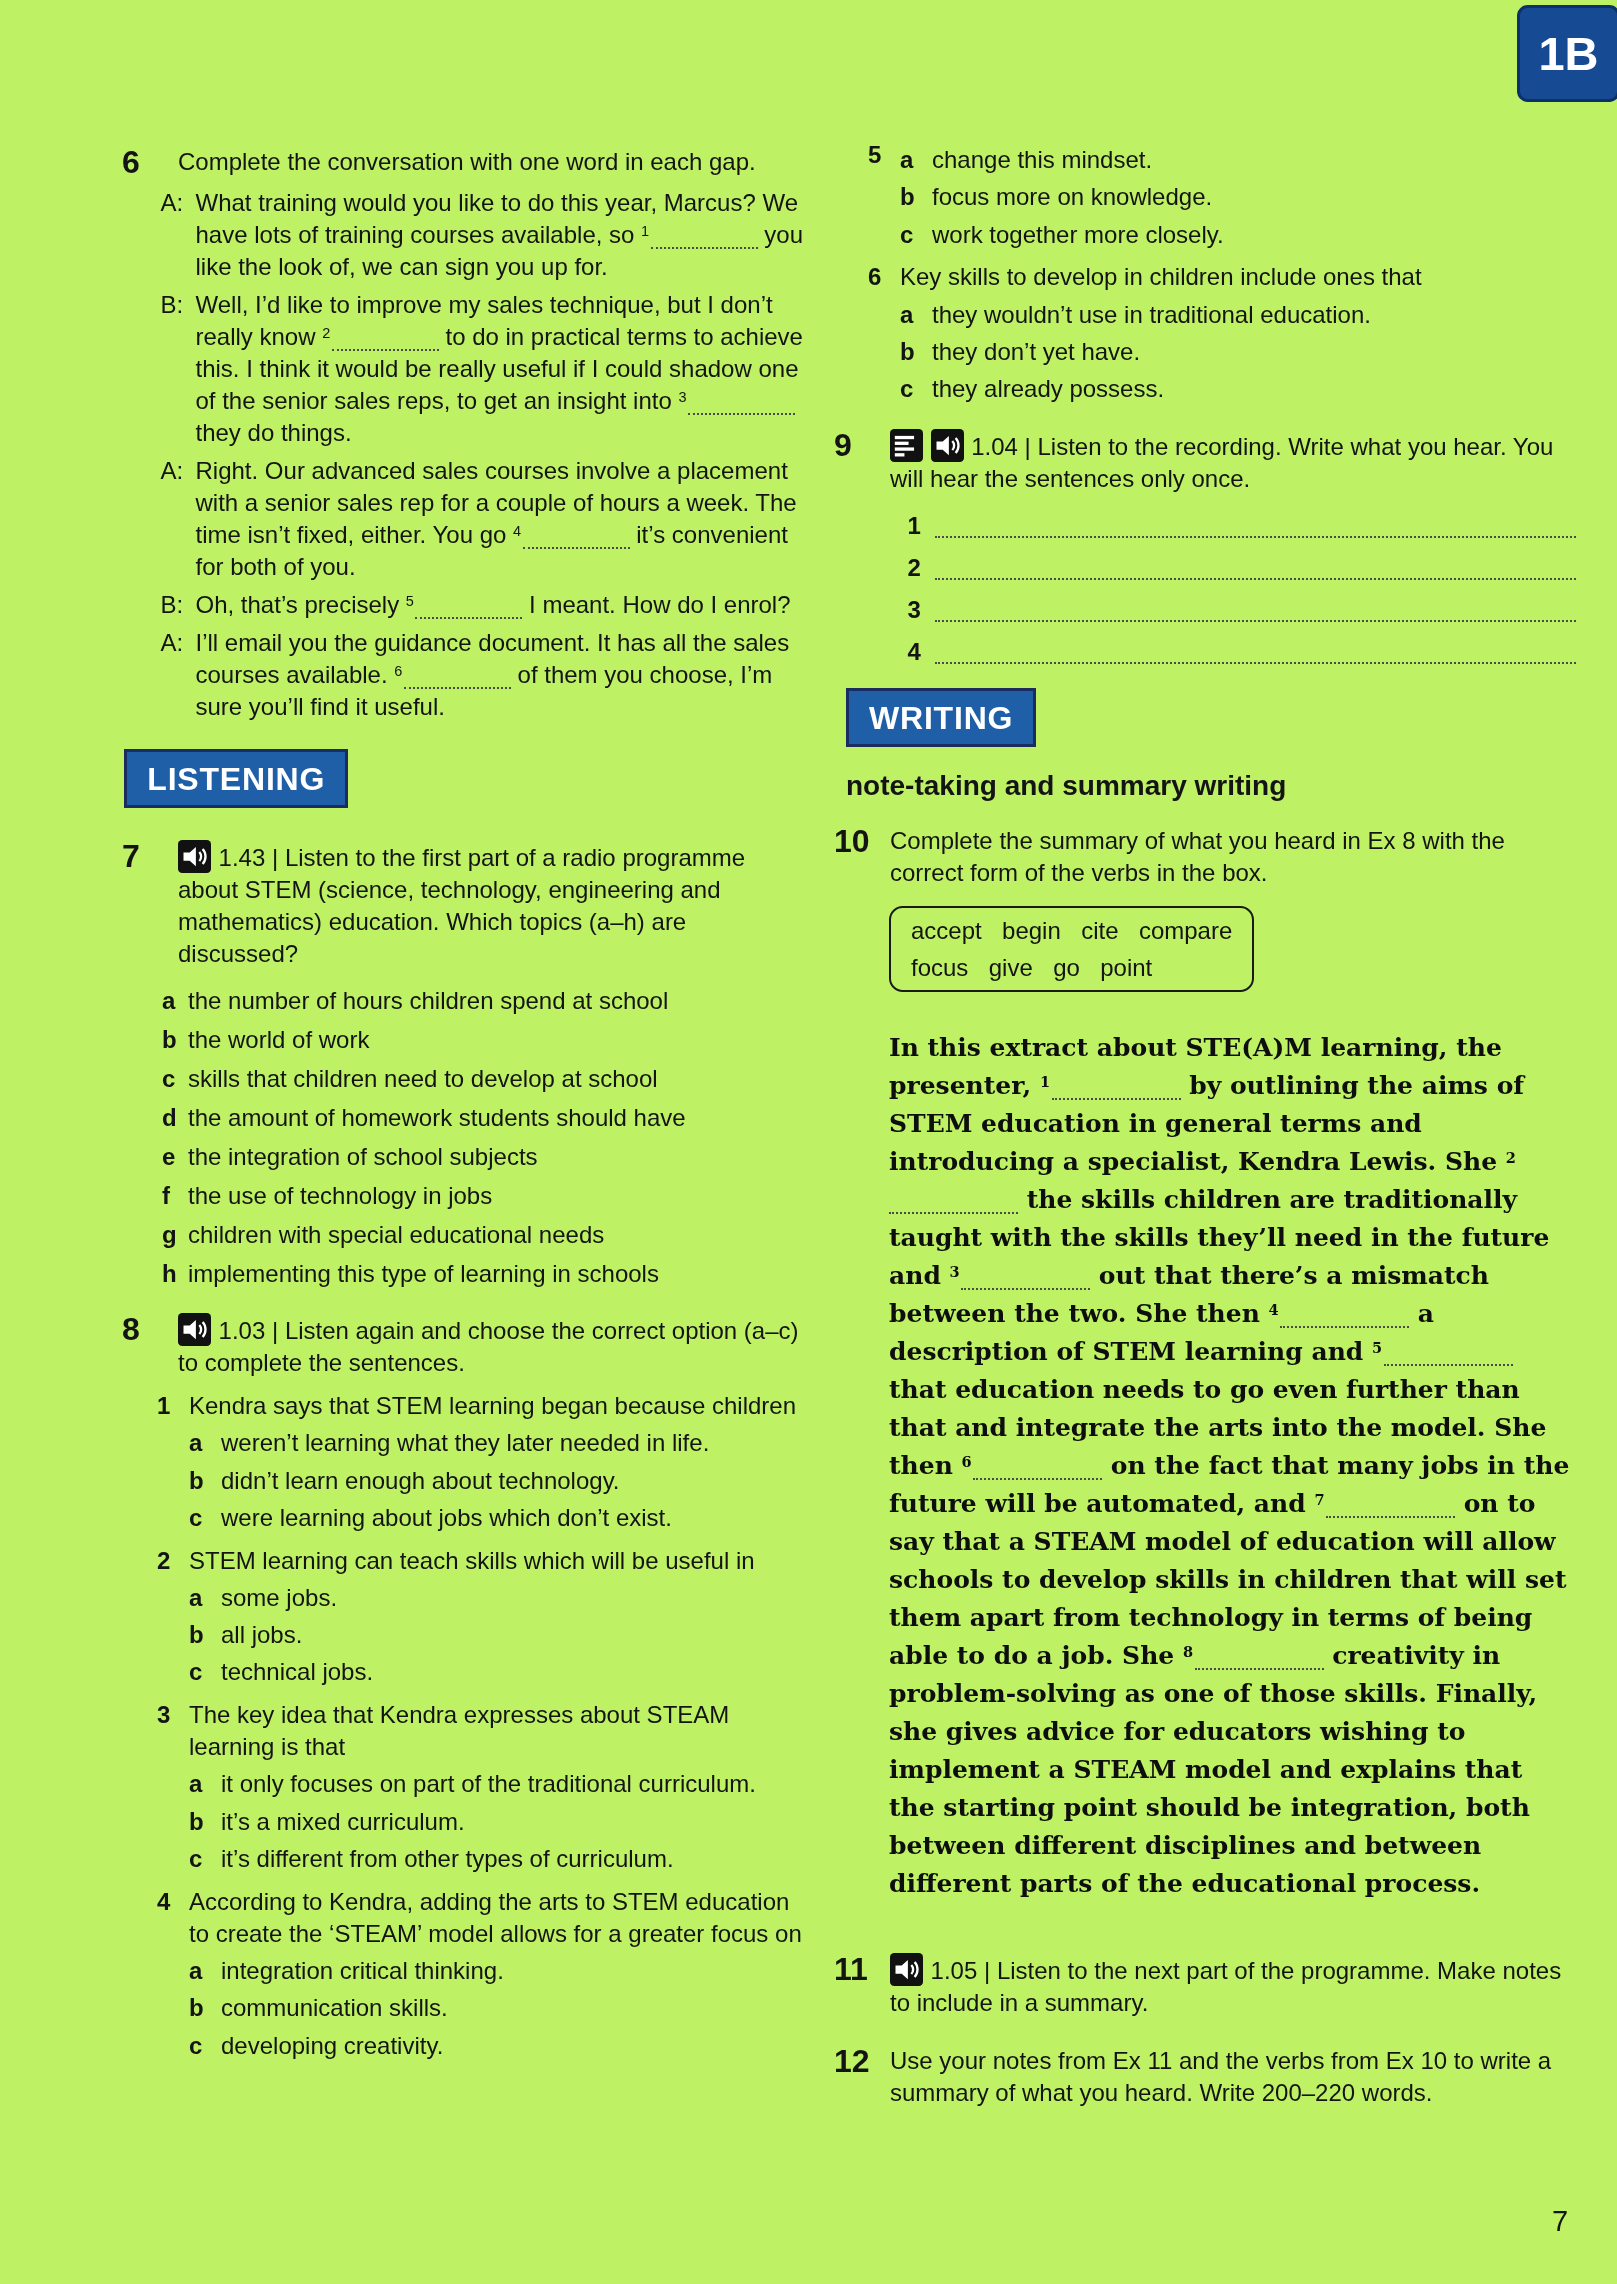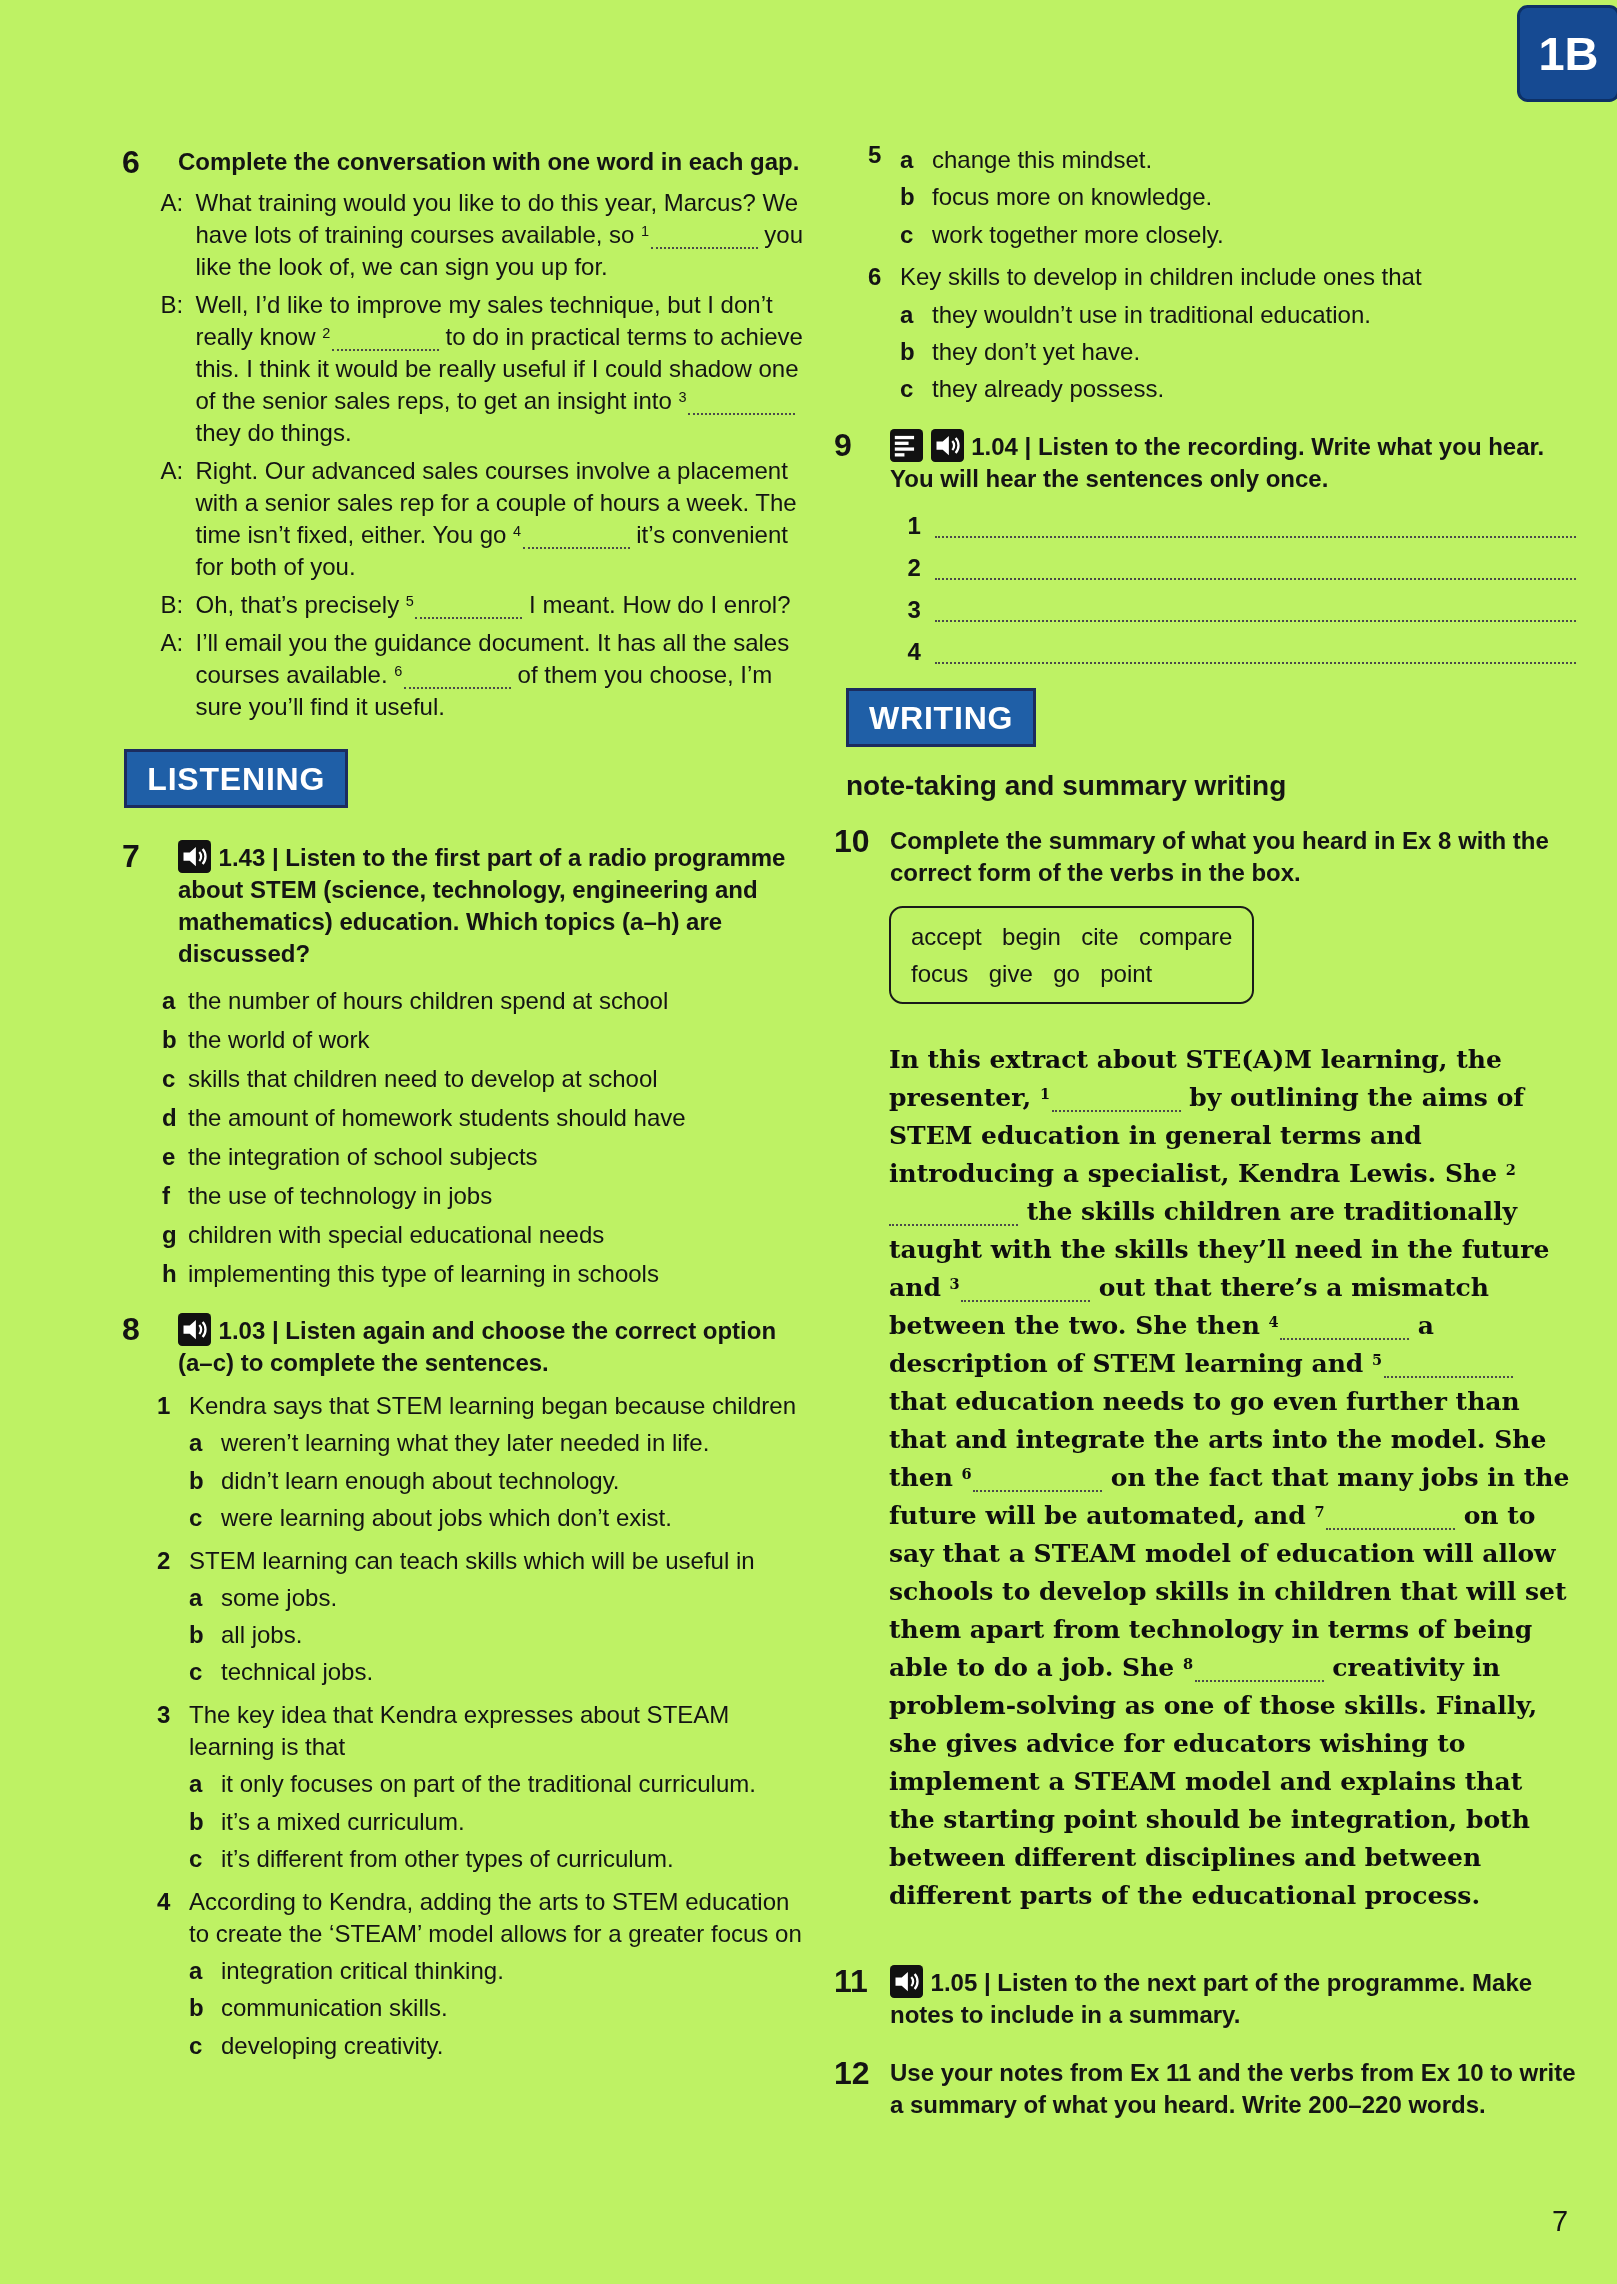--- a/index.html
+++ b/index.html
@@ -10,21 +10,21 @@
          border:3px solid #0d3066;border-radius:10.7px;display:flex;align-items:center;justify-content:center;
          color:#fff;font-size:47px;font-weight:bold;}
   
   .col{position:absolute;font-size:24px;line-height:32px;}
   #col-left{left:122px;top:146px;width:689px;}
   #col-right{left:834px;top:128px;width:742px;}
   
   .ex{display:flex;align-items:flex-start;}
   .ex-num{width:56px;flex:none;font-size:32px;font-weight:bold;line-height:33px;}
   .ex-body{flex:1;}
-  .instr{font-weight:bold;margin:0;}
+  .instr{font-weight:normal;margin:0;}
   
   .sq-icon{display:inline-block;width:33px;height:33px;vertical-align:-6.9px;margin-right:7.6px;}
   
   .dialogue{margin-top:9px;}
   .dline{display:flex;margin-left:-17.5px;margin-top:6px;}
   .spk{width:35px;flex:none;}
   .dtext{flex:1;}
   
   .gap{display:inline-block;border-bottom:2.3px dotted #4a4a4a;height:0.8px;vertical-align:-6px;}
   sup.gapnum{font-size:14.5px;line-height:0;vertical-align:6.9px;margin-right:1.5px;}
@@ -42,21 +42,21 @@
   .opt{display:flex;margin-top:5.3px;}
   .opt-letter{width:32px;flex:none;font-weight:bold;}
   .opt-text{flex:1;}
   
   .anslines{margin-top:7.6px;margin-left:17.5px;}
   .ansline{display:flex;height:42px;align-items:flex-end;}
   .ans-num{width:27px;flex:none;font-weight:bold;padding-bottom:3px;}
   .ans-dots{flex:1;border-bottom:2.3px dotted #4a4a4a;margin-bottom:6.9px;}
   
   .subhead{font-size:28px;font-weight:bold;margin:23px 0 14px 12px;}
-  .wordbox{border:2.3px solid #1a1a1a;border-radius:13.7px;padding:10px 20px;width:max-content;
+  .wordbox{border:2.3px solid #1a1a1a;border-radius:13.7px;padding:4px 20px;width:max-content;
            margin:17px 0 0 55px;font-size:24px;line-height:37px;word-spacing:13.7px;}
   .summary{margin:37px 0 0 55px;width:687px;font-family:"DejaVu Serif","Liberation Serif",serif;
            font-weight:bold;font-size:25px;line-height:38px;color:#0e0e0e;}
   .pagenum{position:absolute;left:1552px;top:2205px;font-size:29px;}
   
   .mt-listening{margin:26px 0 0 2.3px;}
   .mt-ex7{margin-top:32px;}
   .mt-ex8{margin-top:20px;}
   .mt-ex9{margin-top:24px;}
   .mt-writing{margin:17px 0 0 12px;}

